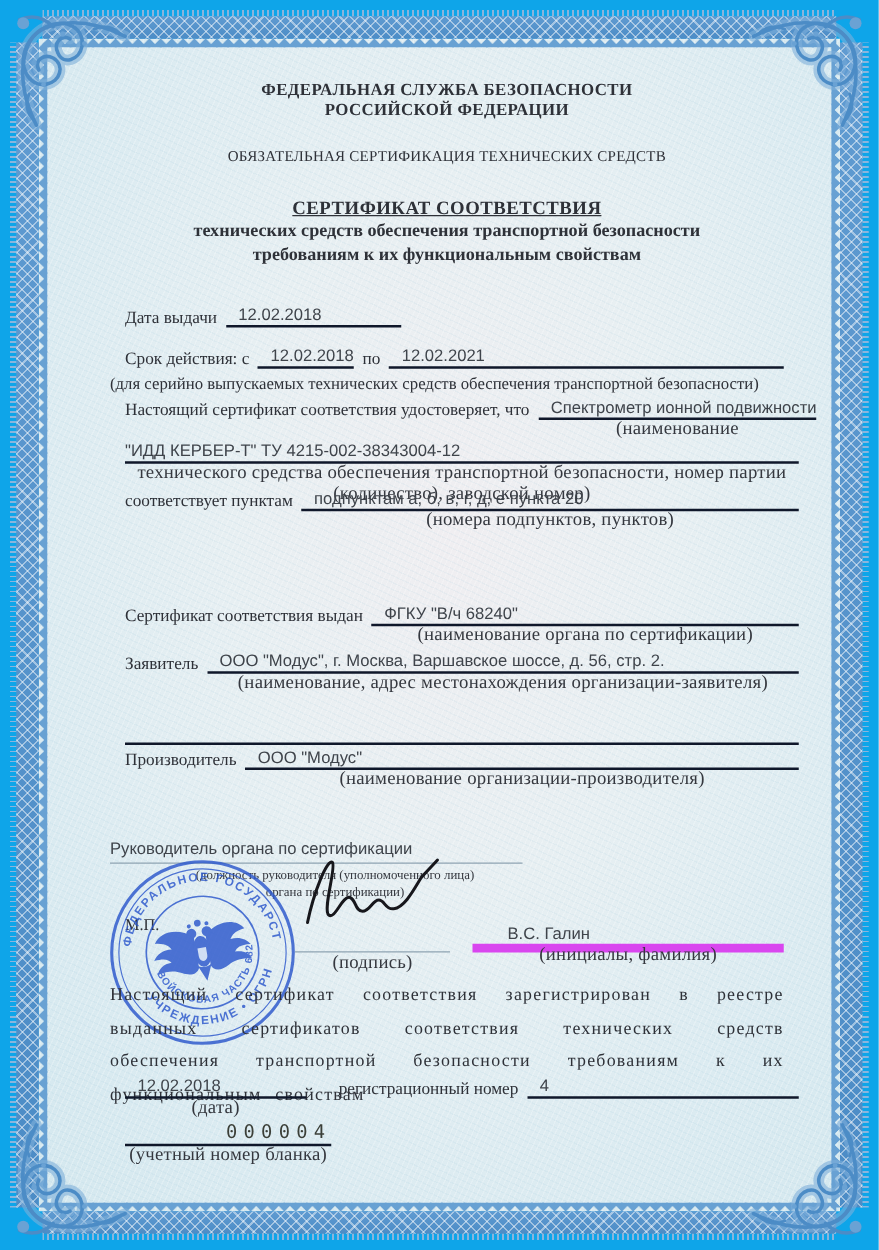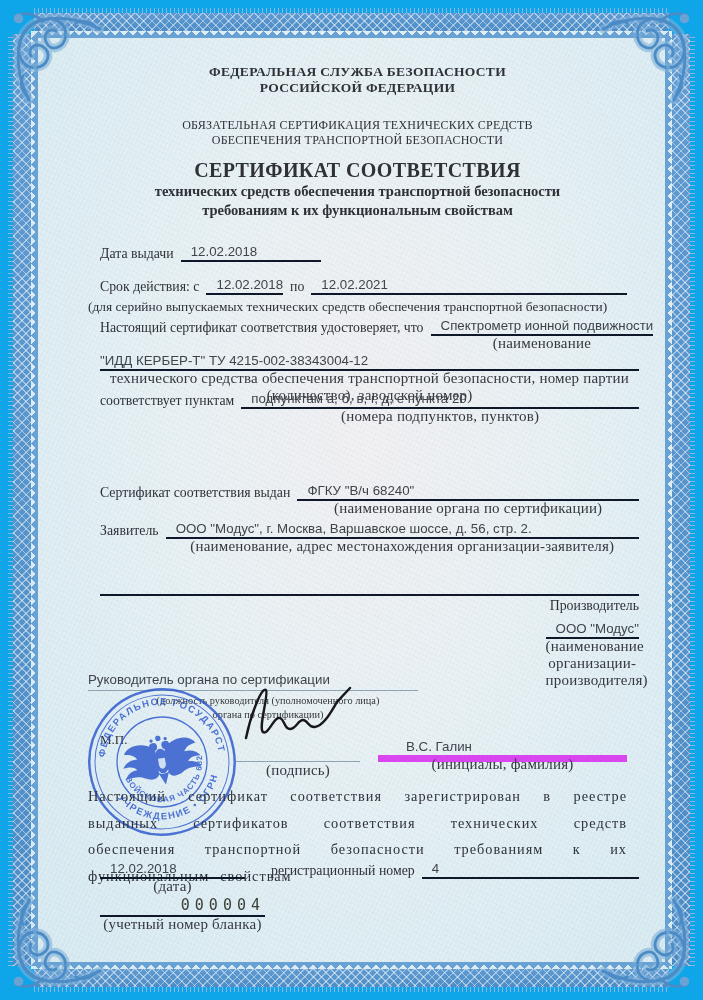--- a/index.html
+++ b/index.html
@@ -55,21 +55,21 @@
   .corner.br { right:8px; bottom:8px; transform:scale(-1,-1); }
 
   
   .content { position:absolute; left:88px; top:0; width:539px; height:100%; z-index:4; color:#2e3138; }
   .content section { position:absolute; width:100%; }
 
   .center { text-align:center; }
   .agency { top:64px; font-size:13.5px; font-weight:bold; line-height:1.2; letter-spacing:.3px; }
   .program { top:118px; font-size:12px; line-height:1.25; letter-spacing:.2px; }
   .titleblk { top:159px; }
-  .doc-title { font-size:20px; font-weight:bold; letter-spacing:.4px; }
+  .doc-title { font-size:15px; font-weight:bold; letter-spacing:.4px;text-decoration:underline; }
   .doc-sub { font-size:14.5px; font-weight:bold; line-height:1.3; }
 
   .row { display:flex; align-items:flex-end; gap:7px; font-size:13.8px;margin-left:12px; }
   .lbl { white-space:nowrap; }
   .fill { position:relative; border-bottom:2px solid #0f172a; min-height:18px; }
   .fill.grow { flex:1; }
   .val { display:block; padding:0 0 1px 10px; font-family:"Liberation Sans", sans-serif;
          font-size:13.3px; color:#3f444b; white-space:nowrap; }
   .cap { position:absolute; top:calc(100% + 1px); left:0; width:100%; text-align:center;
          font-family:"Liberation Serif", serif; font-size:15px; color:#35383f; letter-spacing:.2px; }
@@ -77,21 +77,21 @@
 
   .row-issue { top:244px; } .row-issue .fill { flex:0 0 140px; }
   .row-cert { top:318px; }
   .row-model { top:353px; }
   .row-complies { top:391px; }
   .para { text-align:justify; }
   .para1 { top:424px; font-size:14.3px; line-height:1.62; word-spacing:5px; letter-spacing:.6px; }
   .row-issuedby { top:483px; }
   .row-applicant { top:521px; }
   .row-empty { top:578px; }
-  .row-manu { top:598px;flex-direction:column; }
+  .row-manu { top:598px; }
 
   .sigblk { top:670px; height:125px; }
   .head-line { position:absolute; left:0; top:0; width:330px; border-bottom:1px solid #8fa4b2; padding-bottom:2px; }
   .head-line .hv { font-family:"Liberation Sans", sans-serif; font-size:13.3px; color:#3f444b; }
   .head-cap { position:absolute; left:0; top:24px; width:360px; text-align:center;
               font-size:10.3px; color:#35383f; line-height:1.35; }
   .mp { position:absolute; left:12px; top:62px; font-size:13px; }
   .stamp { position:absolute; left:-12px; top:6px; width:172px; height:172px; opacity:.82; transform:rotate(-10deg); }
   .sig-swoosh { position:absolute; left:150px; top:10px; width:135px; height:66px; }
   .sign-line { position:absolute; left:148px; top:74px; width:124px; border-bottom:1px solid #8fa4b2; height:18px; }
@@ -159,21 +159,20 @@
 
   <div class="content">
 
     <section class="agency center">
       <div>ФЕДЕРАЛЬНАЯ СЛУЖБА БЕЗОПАСНОСТИ</div>
       <div>РОССИЙСКОЙ ФЕДЕРАЦИИ</div>
     </section>
 
     <section class="program center">
       <div>ОБЯЗАТЕЛЬНАЯ СЕРТИФИКАЦИЯ ТЕХНИЧЕСКИХ СРЕДСТВ</div>
-      <div>ОБЕСПЕЧЕНИЯ ТРАНСПОРТНОЙ БЕЗОПАСНОСТИ</div>
     </section>
 
     <section class="titleblk center">
       <div class="doc-title">СЕРТИФИКАТ СООТВЕТСТВИЯ</div>
       <div class="doc-sub">технических средств обеспечения транспортной безопасности</div>
       <div class="doc-sub">требованиям к их функциональным свойствам</div>
     </section>
 
     <section class="row row-issue">
       <span class="lbl">Дата выдачи</span>

